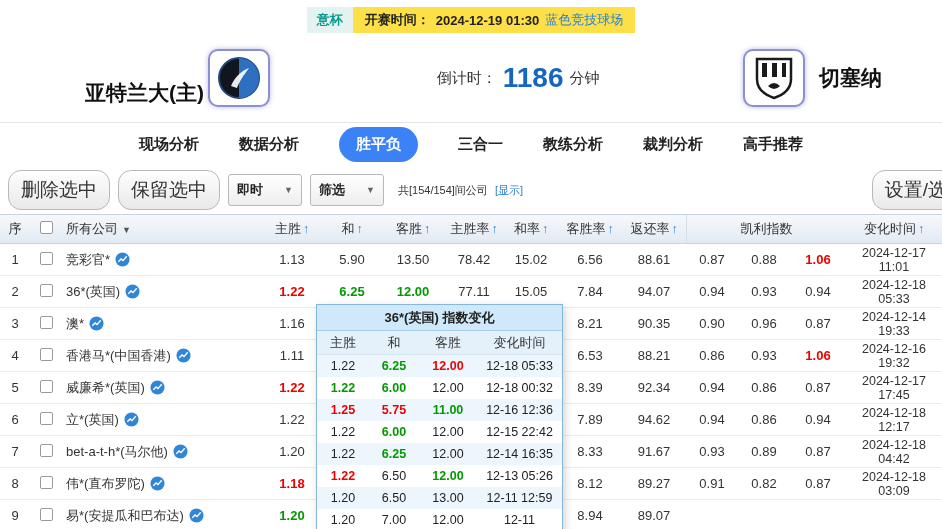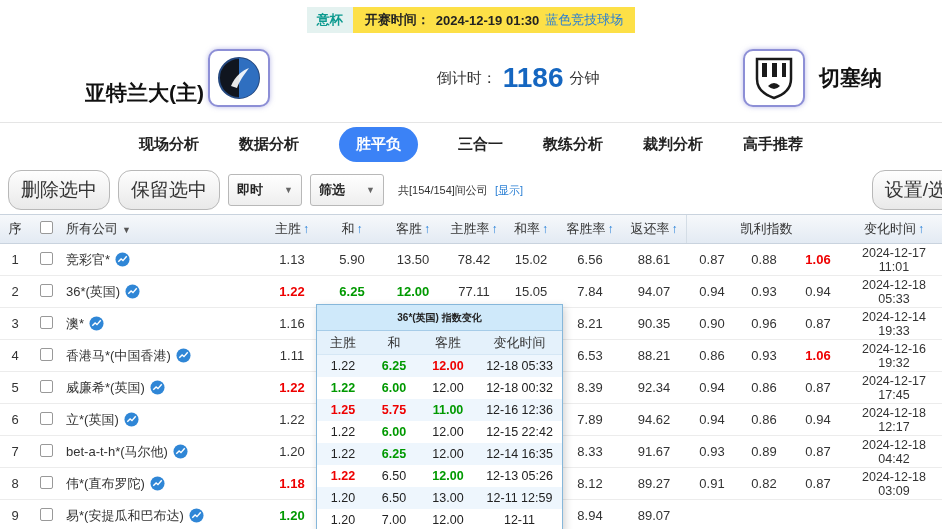--- a/index.html
+++ b/index.html
@@ -55,21 +55,21 @@
   .td.left{text-align:left;display:flex;align-items:center;gap:5px;padding-left:4px;}
   .col-time{font-size:12.5px;}
   .cbx{display:inline-block;width:13px;height:13px;border:1px solid #999;border-radius:2px;background:#fff;cursor:pointer;}
   .cicon{display:inline-flex;align-items:center;cursor:pointer;}
   .red{color:#ee0000;font-weight:bold;}
   .green{color:#009900;font-weight:bold;}
 
   
   .popup{position:absolute;left:316px;top:304px;width:247px;background:#fff;border:1px solid #86b7da;
          box-shadow:2px 3px 8px rgba(0,0,0,.18);z-index:20;}
-  .ptitle{height:26px;line-height:26px;text-align:center;font-size:10px;font-weight:bold;
+  .ptitle{height:26px;line-height:26px;text-align:center;font-size:13px;font-weight:bold;
           background:#cfe9fa;border-bottom:1px solid #a6cce8;color:#222;}
   .pgrid{display:grid;grid-template-columns:52px 50px 58px 1fr;align-items:center;}
   .phead{height:24px;background:#e4f1fb;border-bottom:1px solid #d5e7f5;font-size:13px;color:#333;}
   .prow{height:22px;font-size:12.5px;}
   .prow.alt{background:#eef6fd;}
   .pcell,.pth{text-align:center;}
 </style>
 </head>
 <body>
 

